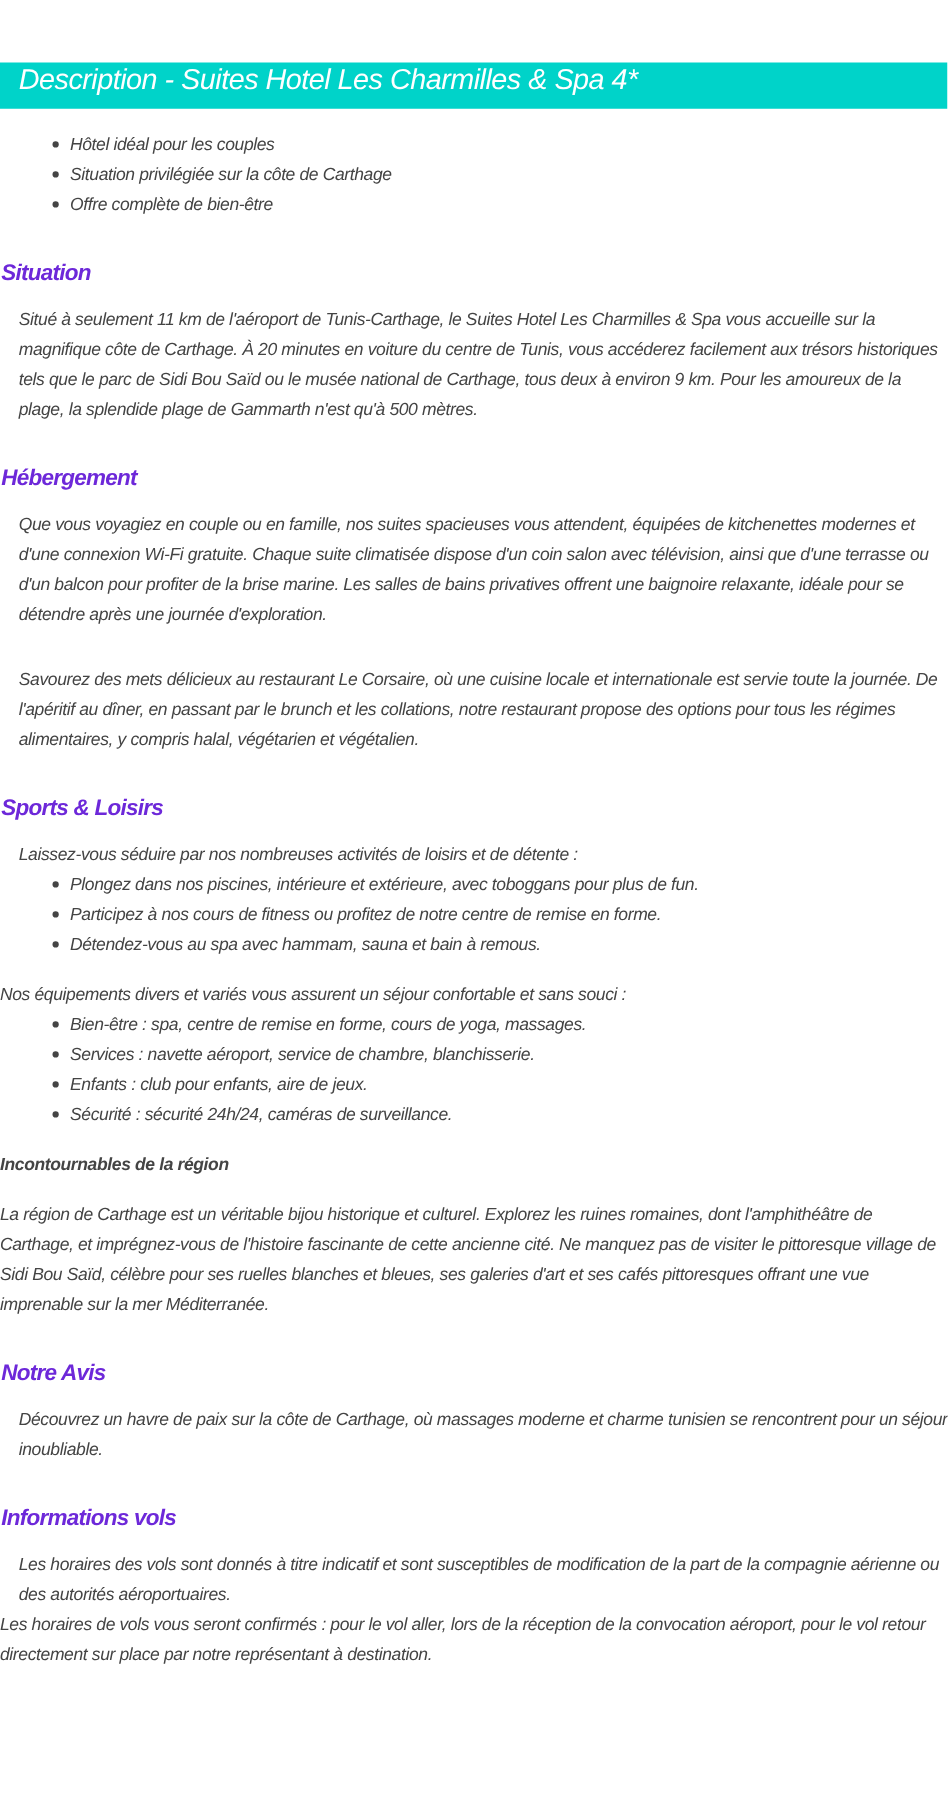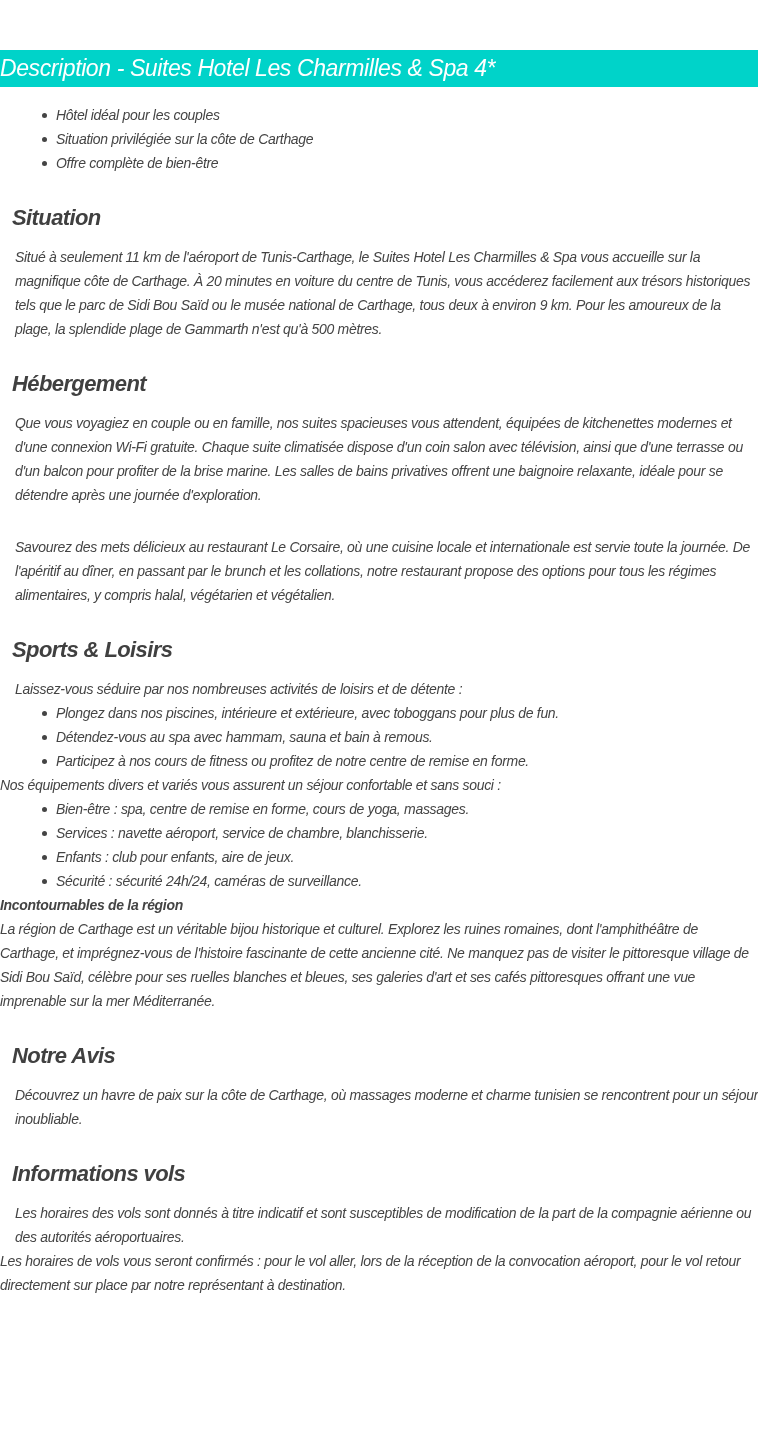--- a/index.html
+++ b/index.html
@@ -7,22 +7,22 @@
     width: 758px;
     font-family: "Liberation Sans", sans-serif;
     color: #444444;
     overflow-x: hidden;
   }
   .page { padding-top: 50px; padding-bottom: 20px; }
   .banner {
     background: #00d3c9;
     height: 37px;
     display: flex;
-    align-items: center;
-    padding-left: 0;
+    align-items: flex-start;
+    padding-left: 15px;
   }
   .banner h1 {
     margin: 0;
     font-size: 23px;
     font-style: italic;
     font-weight: normal;
     color: #ffffff;
     letter-spacing: -0.4px;
     font-family: "Liberation Sans Narrow", "Liberation Sans", sans-serif;
   }
@@ -42,38 +42,38 @@
     content: "";
     position: absolute;
     left: -14px;
     top: 10px;
     width: 5px; height: 5px;
     border-radius: 50%;
     background: #444444;
   }
   .top-bullets { margin-top: 16px !important; }
   h2 {
-    margin: 12px;
-    color: #404040;
-    font-size: 22px;
+    margin: 1px;
+    color: #6d28d9;
+    font-size: 18px;
     font-style: italic;
     font-weight: bold;
     letter-spacing: -0.6px;
     line-height: 30px;
   }
   p {
     margin: 0;
     font-size: 14px;
     font-style: italic;
     line-height: 24px;
     letter-spacing: -0.3px;
   }
   .sec { margin-top: 28px; }
   .sec p.body { margin-top: 10px; padding-left: 15px; }
-  .gap16 { }
+  .gap16 { margin-top: 16px; }
   .subhead { font-weight: bold; }
 </style>
 </head>
 <body>
 
 <div class="page">
 
   <div class="banner">
     <h1>Description - Suites Hotel Les Charmilles &amp; Spa 4*</h1>
   </div>
@@ -96,22 +96,22 @@
 
   <section class="sec">
     <p class="body">Savourez des mets délicieux au restaurant Le Corsaire, où une cuisine locale et internationale est servie toute la journée. De l'apéritif au dîner, en passant par le brunch et les collations, notre restaurant propose des options pour tous les régimes alimentaires, y compris halal, végétarien et végétalien.</p>
   </section>
 
   <section class="sec">
     <h2>Sports &amp; Loisirs</h2>
     <p class="body">Laissez-vous séduire par nos nombreuses activités de loisirs et de détente :</p>
     <ul class="bullets gap16">
       <li>Plongez dans nos piscines, intérieure et extérieure, avec toboggans pour plus de fun.</li>
+      <li>Participez à nos cours de fitness ou profitez de notre centre de remise en forme.</li>
       <li>Détendez-vous au spa avec hammam, sauna et bain à remous.</li>
-      <li>Participez à nos cours de fitness ou profitez de notre centre de remise en forme.</li>
     </ul>
     <p class="gap16">Nos équipements divers et variés vous assurent un séjour confortable et sans souci :</p>
     <ul class="bullets gap16">
       <li>Bien-être : spa, centre de remise en forme, cours de yoga, massages.</li>
       <li>Services : navette aéroport, service de chambre, blanchisserie.</li>
       <li>Enfants : club pour enfants, aire de jeux.</li>
       <li>Sécurité : sécurité 24h/24, caméras de surveillance.</li>
     </ul>
     <p class="gap16 subhead">Incontournables de la région</p>
     <p class="gap16">La région de Carthage est un véritable bijou historique et culturel. Explorez les ruines romaines, dont l'amphithéâtre de Carthage, et imprégnez-vous de l'histoire fascinante de cette ancienne cité. Ne manquez pas de visiter le pittoresque village de Sidi Bou Saïd, célèbre pour ses ruelles blanches et bleues, ses galeries d'art et ses cafés pittoresques offrant une vue imprenable sur la mer Méditerranée.</p>

